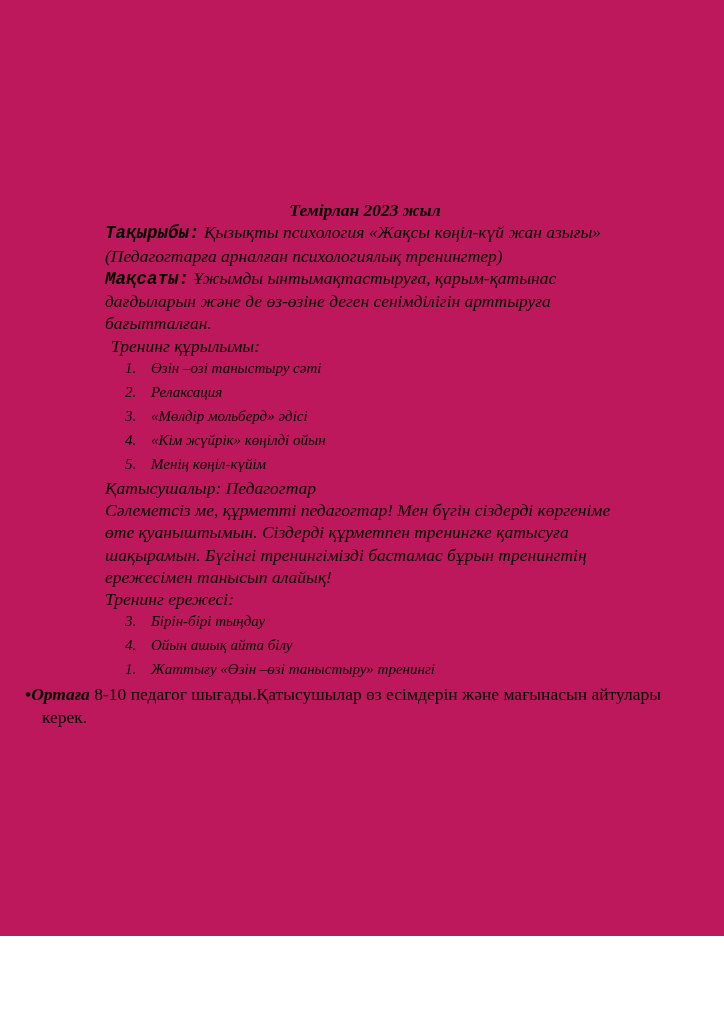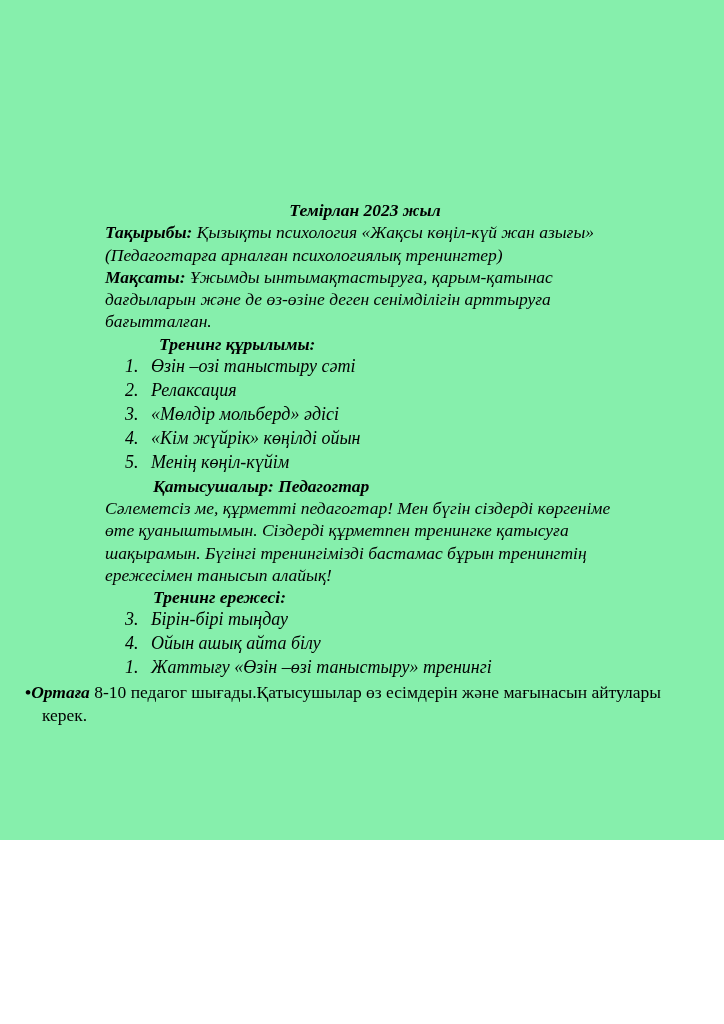--- a/index.html
+++ b/index.html
@@ -3,22 +3,22 @@
 <meta charset="utf-8">
 <style>
   html, body {
     margin: 0;
     padding: 0;
     background: #ffffff;
   }
   .page {
     position: relative;
     width: 724px;
-    height: 840px;
-    background: #86efac;
+    height: 936px;
+    background: #be185d;
     color: #000000;
     font-family: "Liberation Serif", serif;
     overflow: hidden;
   }
   .content {
     position: absolute;
     top: 199px;
     left: 0;
     width: 724px;
   }
@@ -31,34 +31,34 @@
     font-size: 17.5px;
     line-height: 22.3px;
     font-style: italic;
   }
   .title {
     text-align: center;
     font-weight: bold;
   }
   .bold {
     font-weight: bold;
+    font-family: Liberation Mono, monospace;
   }
   .heading {
-    font-weight: bold;
-    margin-left: 48px;
+    font-weight: normal;
   }
   .indented {
     padding-left: 6px;
   }
   .list {
     margin: 0;
   }
   .li {
     padding-left: 20px;
-    font-size: 18px;
+    font-size: 15px;
     line-height: 23.9px;
     font-style: italic;
   }
   .num {
     display: inline-block;
     width: 26px;
   }
   .note {
     margin-left: 25px;
     width: 648px;

